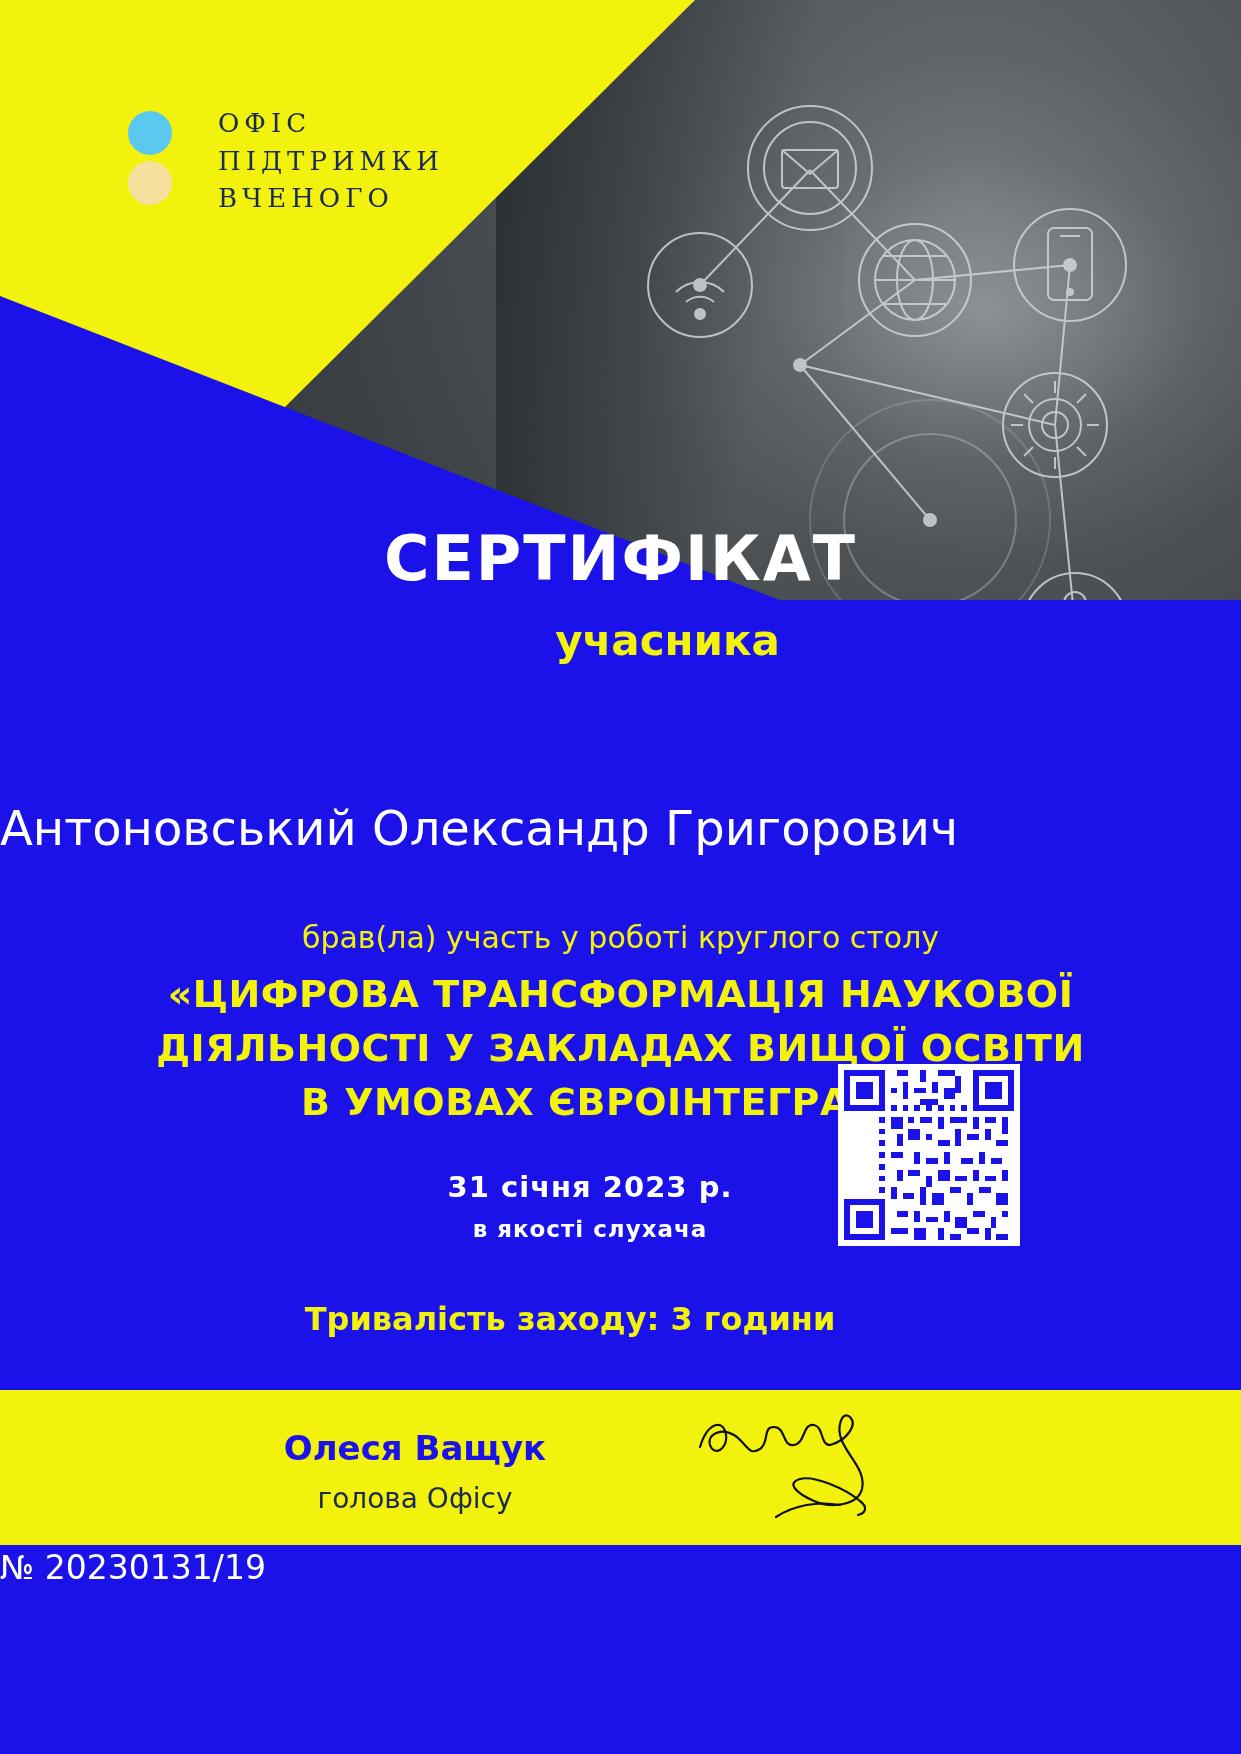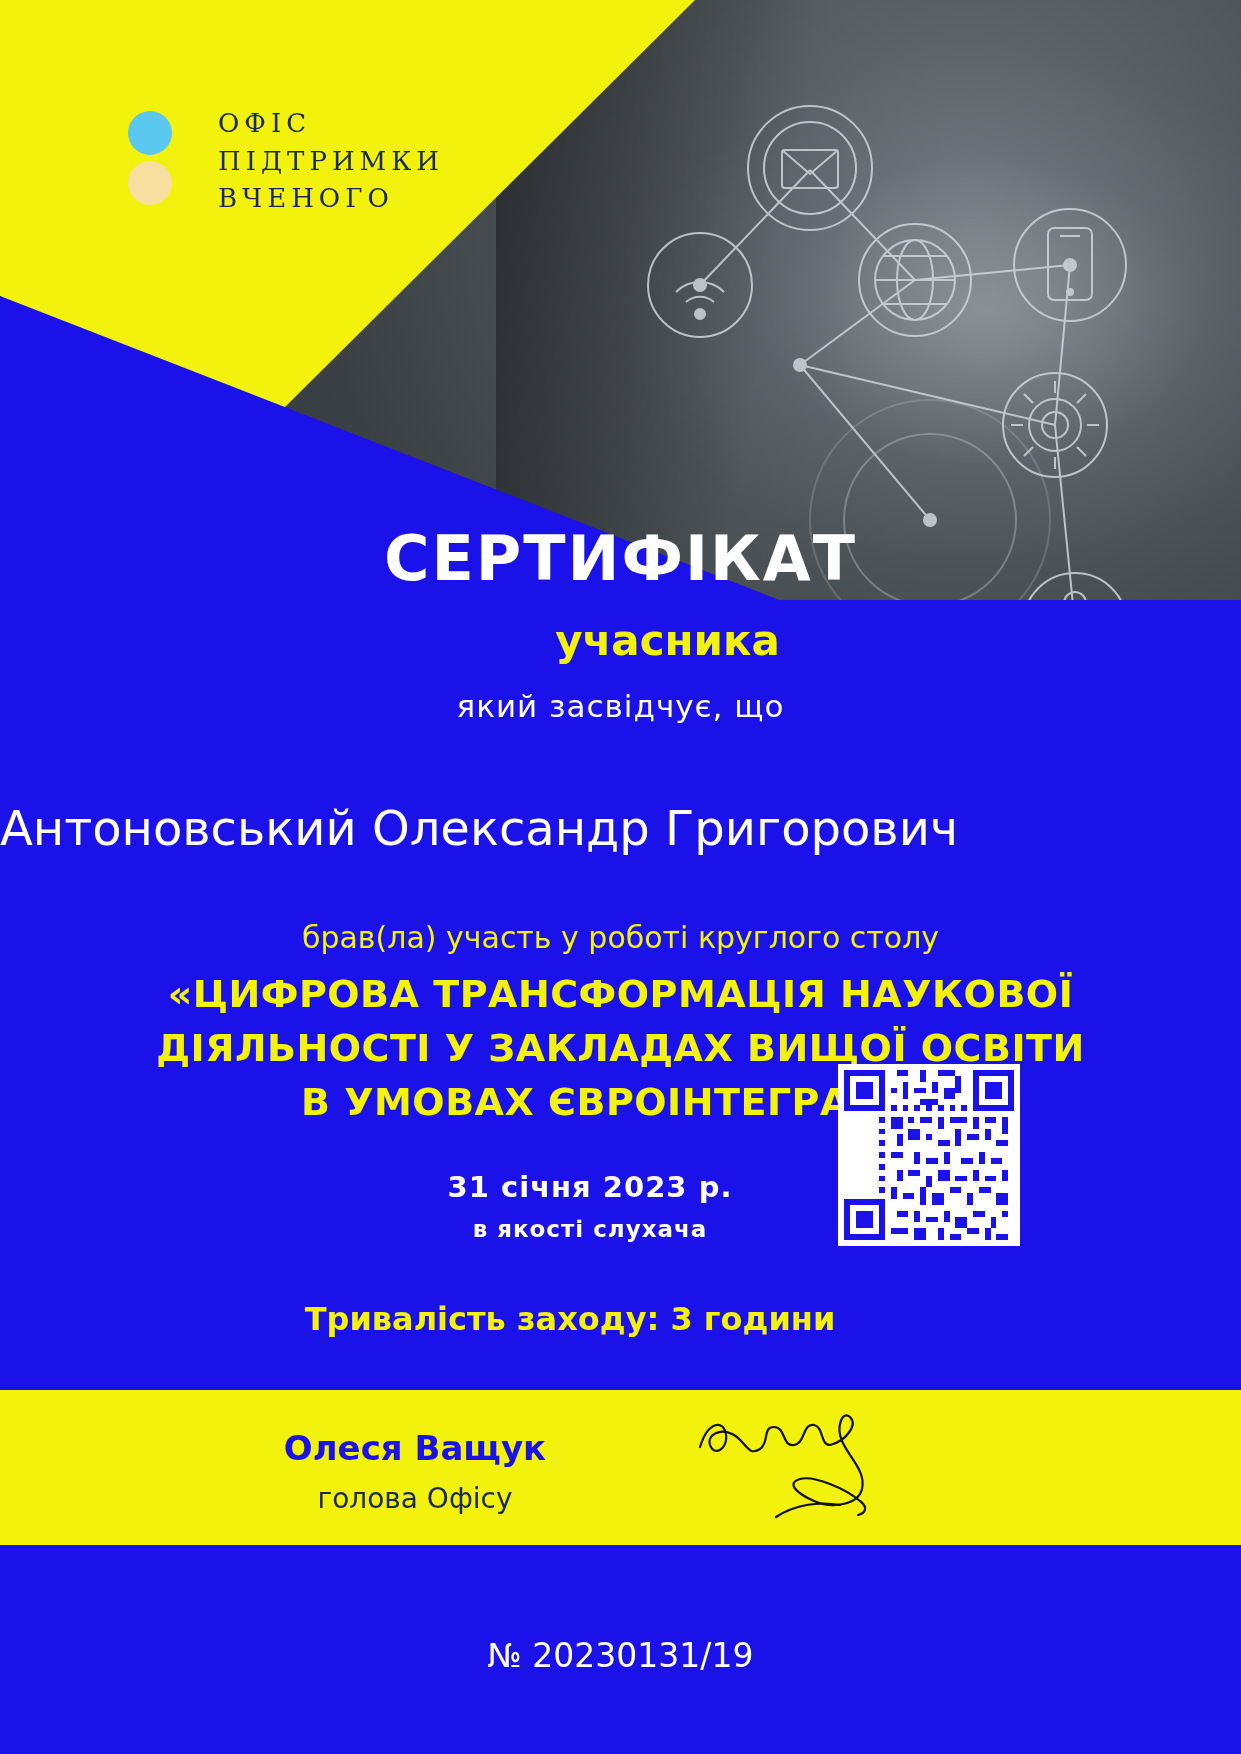--- a/index.html
+++ b/index.html
@@ -214,23 +214,22 @@
   }
   .signature {
     position: absolute;
     left: 690px; top: 1405px;
     width: 200px; height: 130px;
   }
 
   
   .cert-number {
     position: absolute;
-    left: 0; top: 1636px;
-    width: 1241px;
-    text-align: center;
+    left: 0; top: 1548px;
+    width: 1241px;
     color: #ffffff;
     font-size: 33px;
   }
 </style>
 </head>
 <body>
 
 <div class="page">
 
   <div class="photo-band">
@@ -314,21 +313,20 @@
     </div>
     <div class="logo-text">
       <div>ОФІС</div>
       <div>ПІДТРИМКИ</div>
       <div>ВЧЕНОГО</div>
     </div>
   </div>
 
   <div class="cert-title">СЕРТИФІКАТ</div>
   <div class="cert-sub">учасника</div>
-  <div class="cert-attest">який засвідчує, що</div>
   <div class="cert-name">Антоновський Олександр Григорович</div>
   <div class="cert-role">брав(ла) участь у роботі  круглого столу</div>
   <div class="cert-event">
     <div>«ЦИФРОВА ТРАНСФОРМАЦІЯ НАУКОВОЇ</div>
     <div>ДІЯЛЬНОСТІ У ЗАКЛАДАХ ВИЩОЇ ОСВІТИ</div>
     <div>В УМОВАХ ЄВРОІНТЕГРАЦІЇ»</div>
   </div>
   <div class="cert-date">31 січня 2023 р.</div>
   <div class="cert-capacity">в якості слухача</div>
   <div class="cert-duration">Тривалість заходу: 3 години</div>

